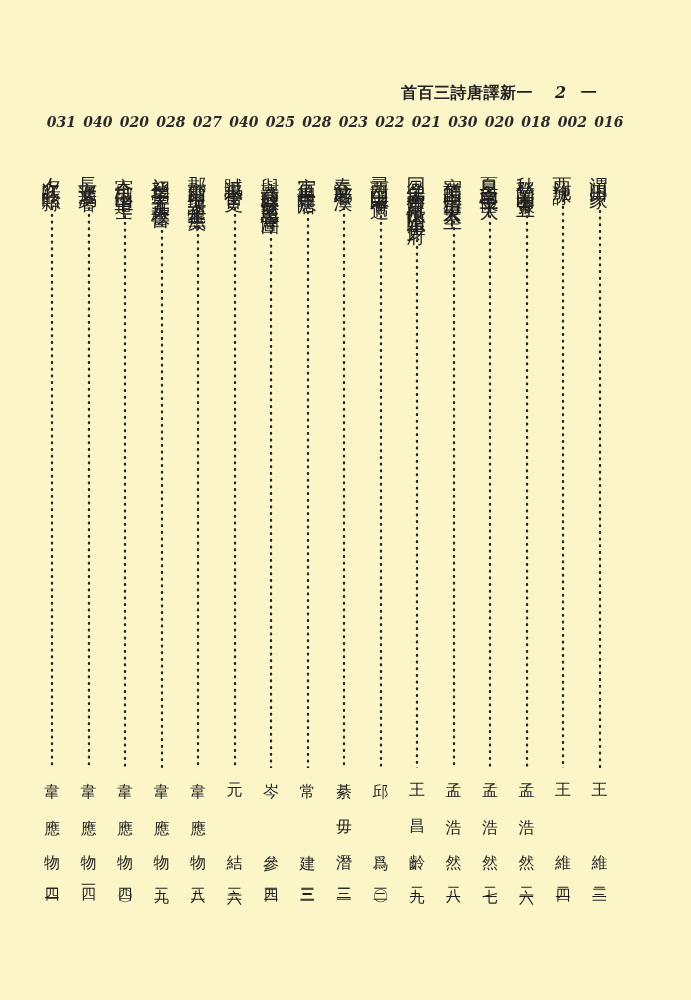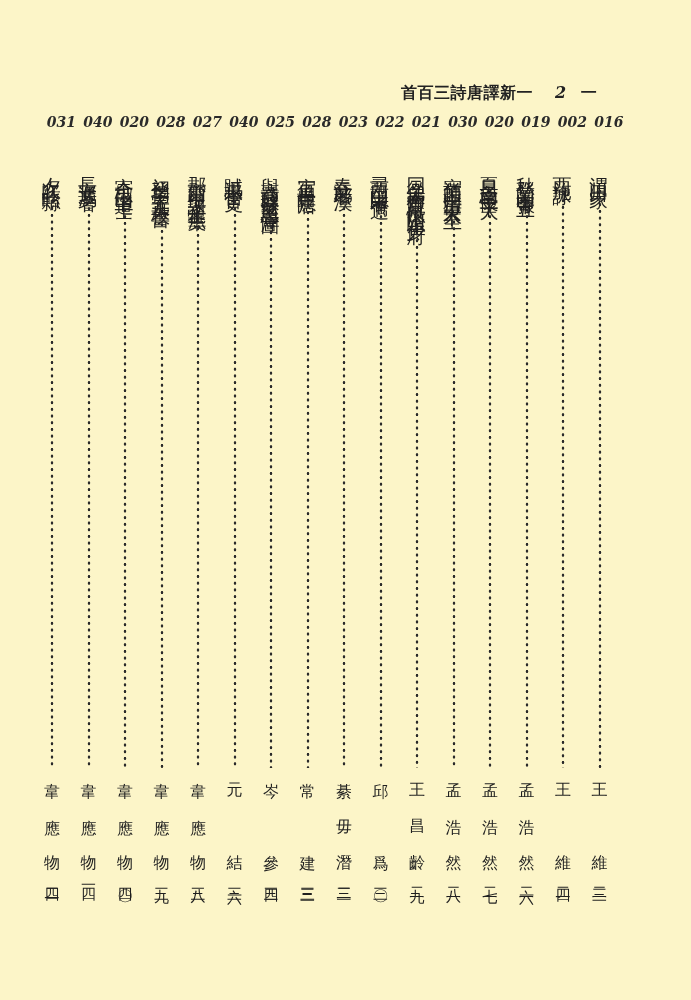--- a/index.html
+++ b/index.html
@@ -71,21 +71,21 @@
       <div class="num">002</div>
       <div class="main">
         <div class="title">西施詠</div>
         <div class="dots"></div>
       </div>
       <div class="author">王維</div>
       <div class="pg">二四</div>
     </div>
 
     <div class="entry" style="left:508.5px">
-      <div class="num">019</div>
+      <div class="num">018</div>
       <div class="main">
         <div class="title">秋登蘭山寄張五</div>
         <div class="dots"></div>
       </div>
       <div class="author">孟浩然</div>
       <div class="pg">二六</div>
     </div>
 
     <div class="entry" style="left:472px">
       <div class="num">020</div>

